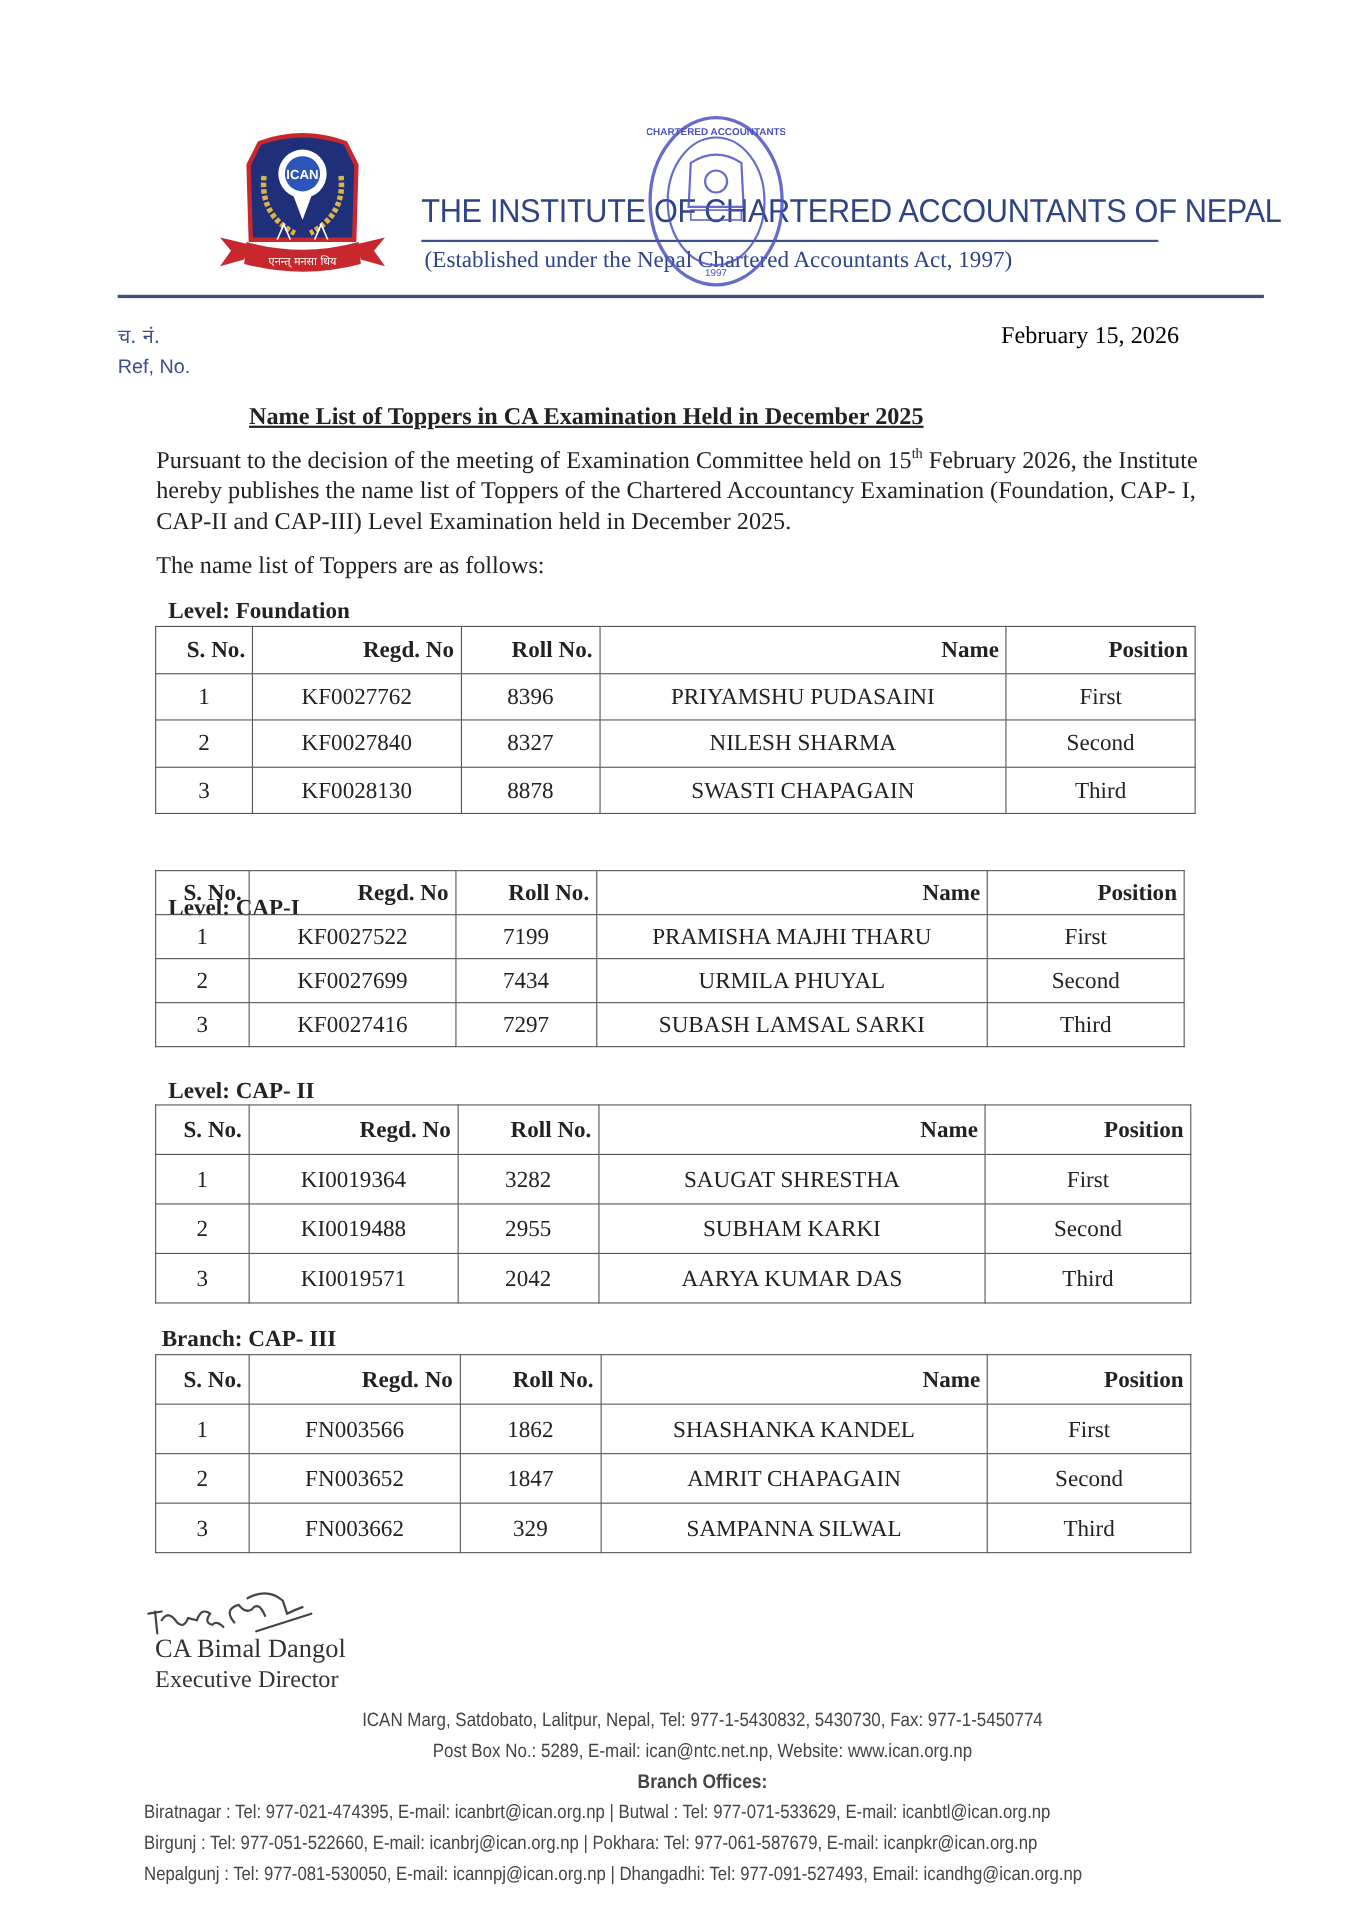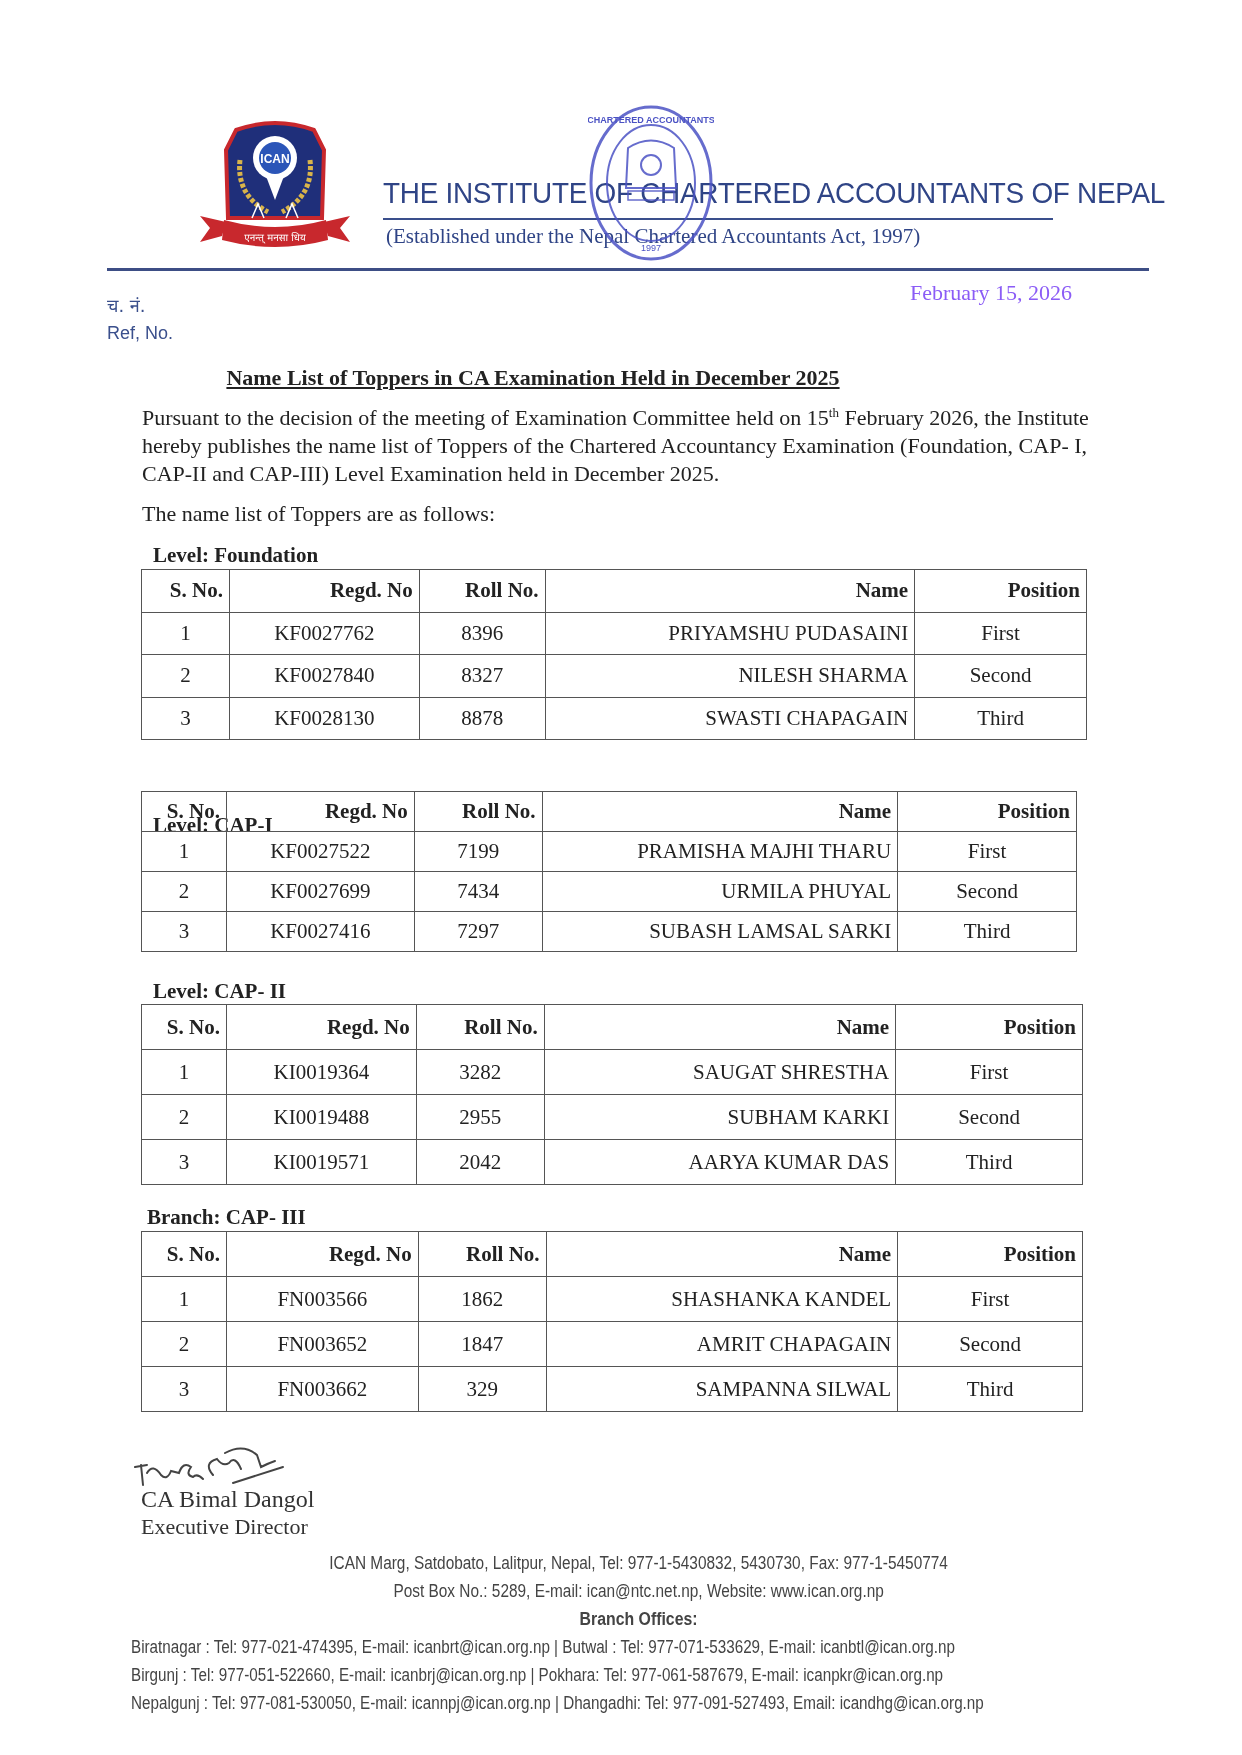--- a/index.html
+++ b/index.html
@@ -12,34 +12,34 @@
   .head-nepali { position: absolute; left: 383px; top: 108px; font-family: "DejaVu Sans", sans-serif; font-size: 54px; font-weight: bold; color: #3a4f8c; letter-spacing: 1px; white-space: nowrap; line-height: 1; }
   .head-english { position: absolute; left: 383px; top: 176px; font-family: "Liberation Sans", sans-serif; font-size: 30px; color: #2f4486; letter-spacing: -0.3px; white-space: nowrap; transform: scaleX(0.93); transform-origin: left; }
   .head-rule-small { position: absolute; left: 383px; top: 218px; width: 670px; height: 2px; background: #3a4f8c; }
   .head-established { position: absolute; left: 386px; top: 224px; font-family: "Liberation Serif", serif; font-size: 21px; color: #2f4486; white-space: nowrap; }
   .seal { position: absolute; left: 588px; top: 103px; width: 126px; height: 160px; }
   .head-rule { position: absolute; left: 107px; top: 268px; width: 1042px; height: 3px; background: #3d4e85; }
 
   
   .ref-np { position: absolute; left: 107px; top: 293px; font-family: "DejaVu Sans", sans-serif; font-size: 18px; color: #3a4f8c; }
   .ref-en { position: absolute; left: 107px; top: 323px; font-family: "Liberation Sans", sans-serif; font-size: 18px; color: #3a4f8c; }
-  .date { position: absolute; left: 910px; top: 280px; font-size: 22px; color: #8b5cf6; }
+  .date { position: absolute; left: 910px; top: 292px; font-size: 22px; color: #000000; }
 
   
   .doc-title { position: absolute; left: 0; width: 1036px; top: 365px; text-align: center; padding-left: 30px; font-size: 22px; font-weight: bold; text-decoration: underline; color: #222; }
   .intro { position: absolute; left: 142px; top: 404px; width: 960px; font-size: 22px; line-height: 28px; color: #222; }
   .intro sup { font-size: 13px; vertical-align: super; line-height: 0; }
   .lead { position: absolute; left: 142px; top: 501px; font-size: 22px; color: #222; }
 
   
   .level-label { position: absolute; font-size: 21px; font-weight: bold; color: #222; }
   table.toppers { position: absolute; border-collapse: collapse; font-size: 21px; color: #222; }
   table.toppers th, table.toppers td { border: 1.5px solid #555; text-align: center; padding: 0 6px; }
   table.toppers th { font-weight: bold; text-align: right; }
-  table.toppers td.name { text-align: right; padding-left: 6px; }
+  table.toppers td.name { text-align: center; padding-left: 6px; }
 
   #t-foundation { left: 141px; top: 569px; width: 946px; }
   #t-foundation tr { height: 42.5px; }
   #t-cap1 { left: 141px; top: 791px; width: 936px; }
   #t-cap1 tr { height: 40px; }
   #t-cap2 { left: 141px; top: 1004px; width: 942px; }
   #t-cap2 tr { height: 45px; }
   #t-cap3 { left: 141px; top: 1231px; width: 942px; }
   #t-cap3 tr { height: 45px; }
 

